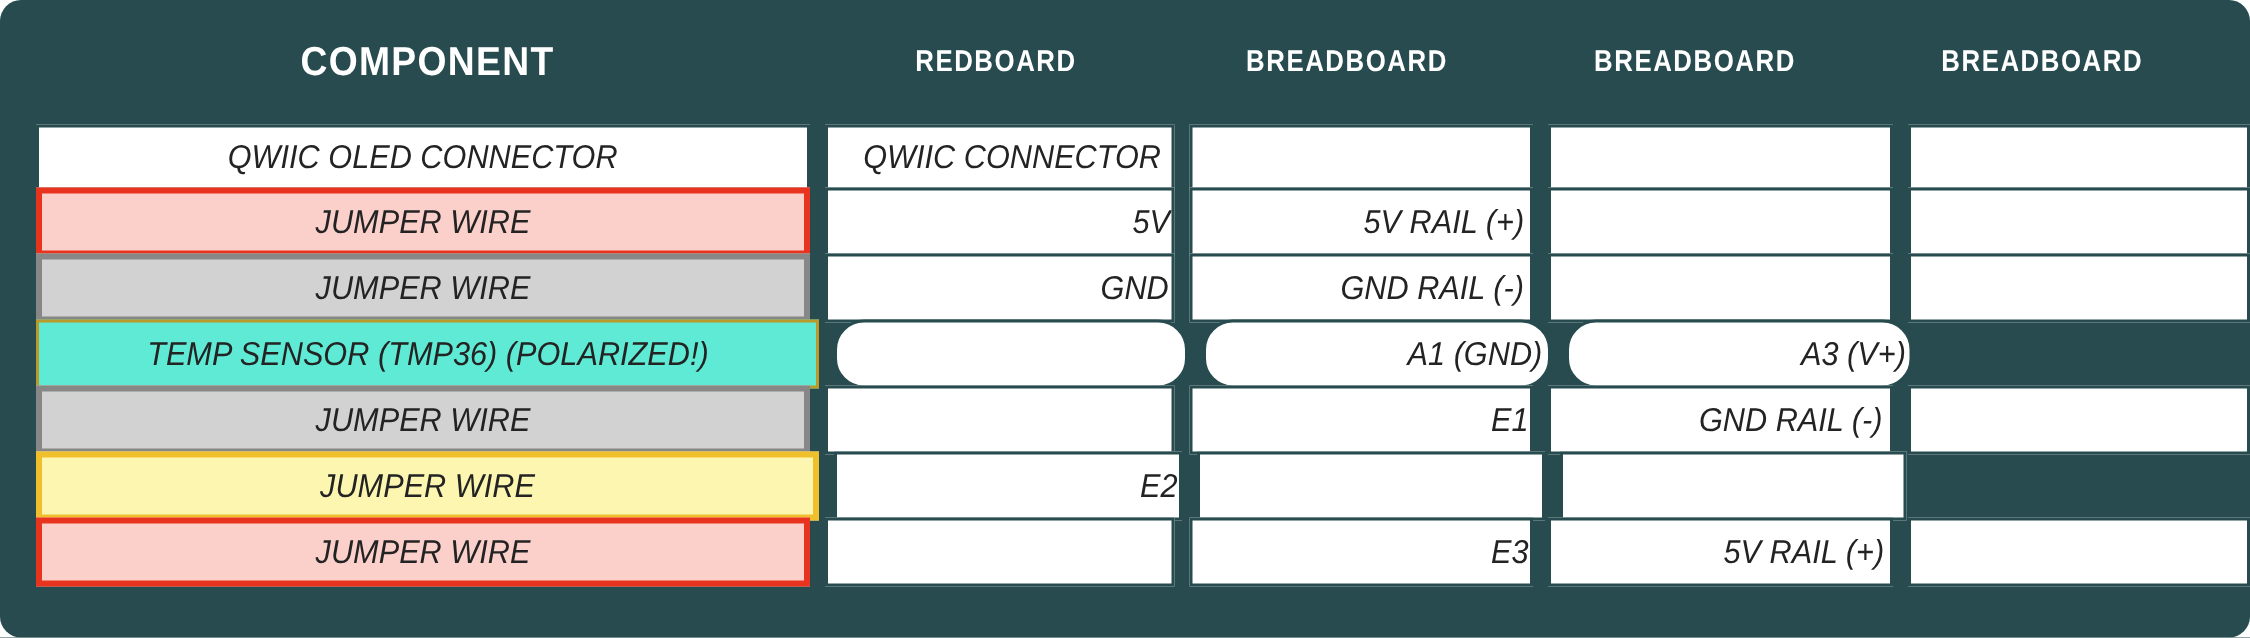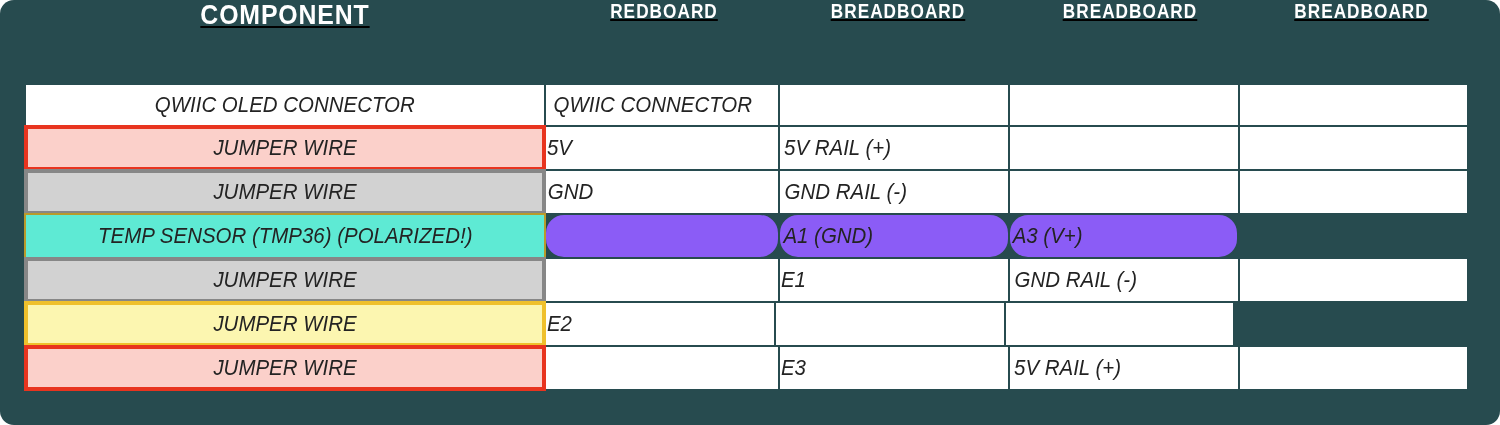--- a/index.html
+++ b/index.html
@@ -23,22 +23,21 @@
   }
 
   
   .thead {
     position: absolute;
     left: 0;
     top: 0;
     width: 1500px;
     height: 83px;
     display: flex;
-    align-items: flex-start;
-    text-decoration: underline;
+    align-items: center;
   }
   .th {
     color: #ffffff;
     text-align: center;
     font-weight: 700;
     font-stretch: condensed;
     letter-spacing: 0.06em;
     box-sizing: border-box;
     white-space: nowrap;
     overflow: hidden;
@@ -57,26 +56,27 @@
   .tbody {
     position: absolute;
     left: 0;
     top: 83px;
     width: 1500px;
   }
   .trow {
     display: flex;
     height: 44px;
     box-sizing: border-box;
+    gap: 12px;
   }
   .cell {
     box-sizing: border-box;
     display: flex;
     align-items: center;
-    justify-content: flex-start;
+    justify-content: flex-end;
     font-style: italic;
     font-size: 22px;
     color: #232323;
     background: #ffffff;
     border: 2px solid #274b4f;
     margin: 0 0 0 -2px;
     white-space: nowrap;
     overflow: hidden;
     font-stretch: condensed;
   }
@@ -107,21 +107,21 @@
     background: #5eead4;
     border-color: #b99a2b;
     border-width: 2px;
   }
   .fill-paleyellow {
     background: #fcf6b0;
     border-color: #efc02c;
     border-width: 4px;
   }
   .fill-goldplain {
-    background: #8b5cf6;
+    background: #ffffff;
     border-radius: 20px;
   }
 
   
   .col-0 { width: 522px; margin-left: 24px; }
   .col-1 { width: 236px; }
   .col-2 { width: 232px; }
   .col-3 { width: 232px; }
   .col-4 { width: 231px; }
 </style>

